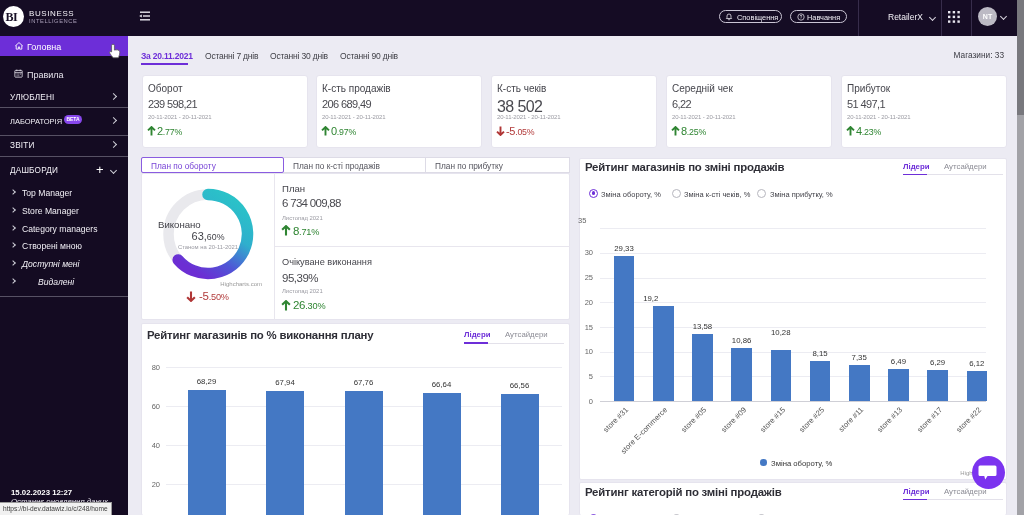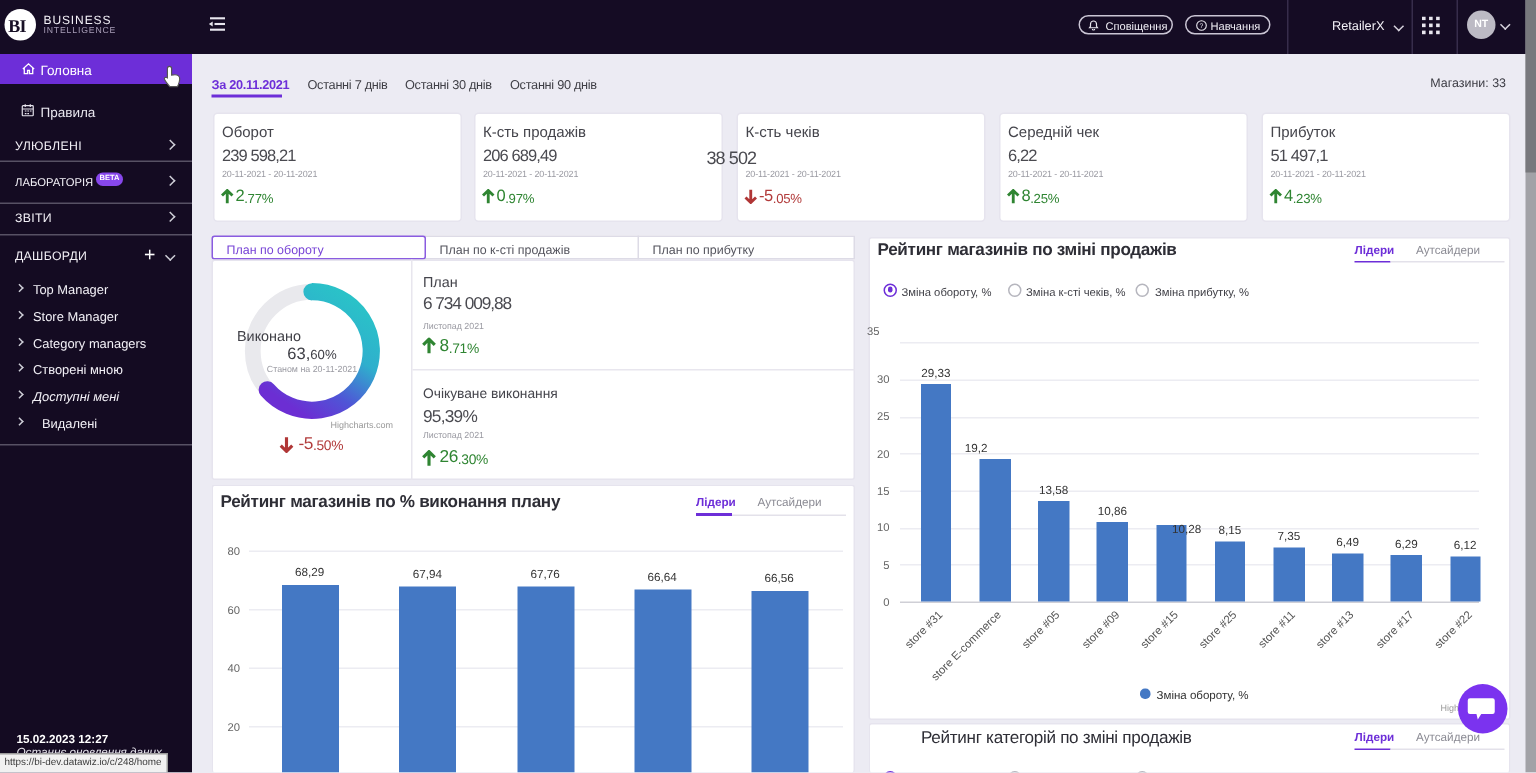--- a/index.html
+++ b/index.html
@@ -107,21 +107,21 @@
 <div class="a" style="left:22px;top:187.5px;font-size:8.6px;color:#f2f0f6">Top Manager</div>
 <span class="a chev chevR" style="left:11px;top:207.5px;width:4px;height:4px"></span>
 <div class="a" style="left:22px;top:205.5px;font-size:8.6px;color:#f2f0f6">Store Manager</div>
 <span class="a chev chevR" style="left:11px;top:225.5px;width:4px;height:4px"></span>
 <div class="a" style="left:22px;top:223.5px;font-size:8.6px;color:#f2f0f6">Category managers</div>
 <span class="a chev chevR" style="left:11px;top:243px;width:4px;height:4px"></span>
 <div class="a" style="left:22px;top:241px;font-size:8.6px;color:#f2f0f6">Створені мною</div>
 <span class="a chev chevR" style="left:11px;top:260.5px;width:4px;height:4px"></span>
 <div class="a" style="left:22px;top:258.5px;font-size:8.6px;font-style:italic;color:#f2f0f6">Доступні мені</div>
 <span class="a chev chevR" style="left:11px;top:278.5px;width:4px;height:4px"></span>
-<div class="a" style="left:28px;top:276.5px;font-size:8.6px;color:#f2f0f6">Видалені</div>
+<div class="a" style="left:38px;top:276.5px;font-size:8.6px;font-style:italic;color:#f2f0f6">Видалені</div>
 <div class="a" style="left:0;top:295.5px;width:128px;height:1px;background:#575164"></div>
 <div class="a" style="left:11px;top:488px;font-size:7.8px;font-weight:bold;color:#fff">15.02.2023 12:27</div>
 <div class="a" style="left:11px;top:497px;font-size:7.8px;font-style:italic;color:#e8e6ee">Останнє оновлення даних</div>
 
 <div class="a" style="left:0;top:502px;width:112px;height:13px;background:#f1f1f1;border:1px solid #9b9b9b;border-left:none;border-bottom:none;z-index:60;line-height:12px;padding-left:3px;font-size:6.6px;color:#3c3c3c;white-space:nowrap">https://bi-dev.datawiz.io/c/248/home</div>
 
 <div class="a" style="left:141px;top:51px;font-size:8.5px;font-weight:bold;letter-spacing:-0.2px;color:#6d2ed8">За 20.11.2021</div>
 <div class="a" style="left:141px;top:62.5px;width:47px;height:2px;background:#6d2ed8"></div>
 <div class="a" style="left:205px;top:51px;font-size:8.5px;letter-spacing:-0.2px;color:#3f3f46">Останні 7 днів</div>
 <div class="a" style="left:270px;top:51px;font-size:8.5px;letter-spacing:-0.2px;color:#3f3f46">Останні 30 днів</div>
@@ -150,21 +150,21 @@
 <div class="a" style="left:322px;top:114px;font-size:6px;letter-spacing:-0.1px;color:#9a9aa2">20-11-2021 - 20-11-2021</div>
 <div class="dl grn" style="left:321px;top:125.5px">
     <svg style="margin:0 1px 1px 0" width="9" height="10" viewBox="0 0 9 10">
       <path d="M4.5 9.5V1.6M1 4.4 4.5 1 8 4.4" fill="none" stroke="#2f8532" stroke-width="1.9"></path>
     </svg>
     <span class="i">0</span>
     <span class="f">.97%</span>
   </div>
 
 <div class="a" style="left:497px;top:83px;font-size:10px;color:#45454c">К-сть чеків</div>
-<div class="a" style="left:471px;top:97.5px;font-size:12px;color:#4a4a50;letter-spacing:-0.6px">38 502</div>
+<div class="a" style="left:497px;top:97.5px;font-size:16px;color:#4a4a50;letter-spacing:-0.6px">38 502</div>
 <div class="a" style="left:497px;top:114px;font-size:6px;letter-spacing:-0.1px;color:#9a9aa2">20-11-2021 - 20-11-2021</div>
 <div class="dl red" style="left:496px;top:125.5px">
     <svg style="margin:0 1px 1px 0" width="9" height="10" viewBox="0 0 9 10">
       <path d="M4.5 0.5V8.4M1 5.6 4.5 9 8 5.6" fill="none" stroke="#b03636" stroke-width="1.9"></path>
     </svg>
     <span class="i">-5</span>
     <span class="f">.05%</span>
   </div>
 
 <div class="a" style="left:672px;top:83px;font-size:10px;color:#45454c">Середній чек</div>
@@ -286,21 +286,21 @@
 <div class="bar" style="left:809.8px;top:361px;width:20.5px;height:40px"></div>
 <div class="bar" style="left:849.0px;top:365px;width:20.5px;height:36px"></div>
 <div class="bar" style="left:888.2px;top:369px;width:20.5px;height:32px"></div>
 <div class="bar" style="left:927.4px;top:370px;width:20.5px;height:31px"></div>
 <div class="bar" style="left:966.5px;top:371px;width:20.5px;height:30px"></div>
 
 <div class="a" style="left:604.0px;top:244px;width:40px;text-align:center;font-size:7.8px;color:#333">29,33</div>
 <div class="a" style="left:643.2px;top:294px;width:40px;text-align:left;font-size:7.8px;color:#333">19,2</div>
 <div class="a" style="left:682.4px;top:322px;width:40px;text-align:center;font-size:7.8px;color:#333">13,58</div>
 <div class="a" style="left:721.6px;top:335.5px;width:40px;text-align:center;font-size:7.8px;color:#333">10,86</div>
-<div class="a" style="left:760.8px;top:348px;width:40px;text-align:right;font-size:7.8px;color:#333">10,28</div>
+<div class="a" style="left:760.8px;top:328px;width:40px;text-align:center;font-size:7.8px;color:#333">10,28</div>
 <div class="a" style="left:800.0px;top:349px;width:40px;text-align:center;font-size:7.8px;color:#333">8,15</div>
 <div class="a" style="left:839.2px;top:353px;width:40px;text-align:center;font-size:7.8px;color:#333">7,35</div>
 <div class="a" style="left:878.4px;top:357px;width:40px;text-align:center;font-size:7.8px;color:#333">6,49</div>
 <div class="a" style="left:917.6px;top:358px;width:40px;text-align:center;font-size:7.8px;color:#333">6,29</div>
 <div class="a" style="left:956.8px;top:359px;width:40px;text-align:center;font-size:7.8px;color:#333">6,12</div>
 
 <div class="a" style="left:527.0px;top:404px;width:100px;text-align:right;font-size:7.6px;color:#555;transform:rotate(-45deg);transform-origin:100% 50%">store #31</div>
 <div class="a" style="left:566.2px;top:404px;width:100px;text-align:right;font-size:7.6px;color:#555;transform:rotate(-45deg);transform-origin:100% 50%">store E-commerce</div>
 <div class="a" style="left:605.4px;top:404px;width:100px;text-align:right;font-size:7.6px;color:#555;transform:rotate(-45deg);transform-origin:100% 50%">store #05</div>
 <div class="a" style="left:644.6px;top:404px;width:100px;text-align:right;font-size:7.6px;color:#555;transform:rotate(-45deg);transform-origin:100% 50%">store #09</div>
@@ -335,21 +335,21 @@
 <div class="bar" style="left:344.5px;top:391px;width:38px;height:124px"></div>
 <div class="bar" style="left:422.5px;top:393px;width:38px;height:122px"></div>
 <div class="bar" style="left:500.5px;top:393.5px;width:38px;height:121.5px"></div>
 <div class="a" style="left:186.5px;top:377px;width:40px;text-align:center;font-size:7.8px;color:#333">68,29</div>
 <div class="a" style="left:265px;top:377.5px;width:40px;text-align:center;font-size:7.8px;color:#333">67,94</div>
 <div class="a" style="left:343.5px;top:378px;width:40px;text-align:center;font-size:7.8px;color:#333">67,76</div>
 <div class="a" style="left:421.5px;top:380px;width:40px;text-align:center;font-size:7.8px;color:#333">66,64</div>
 <div class="a" style="left:499.5px;top:380.5px;width:40px;text-align:center;font-size:7.8px;color:#333">66,56</div>
 
 <div class="panel" style="left:579px;top:482px;width:428px;height:33px;border-bottom:none"></div>
-<div class="a" style="left:614px;top:486px;font-size:11.4px;font-weight:normal;letter-spacing:-0.2px;color:#2e2e36">Рейтинг категорій по зміні продажів</div>
+<div class="a" style="left:585px;top:486px;font-size:11.4px;font-weight:bold;letter-spacing:-0.2px;color:#2e2e36">Рейтинг категорій по зміні продажів</div>
 <div class="a" style="left:903px;top:487px;font-size:7.8px;font-weight:bold;color:#6d2ed8">Лідери</div>
 <div class="a" style="left:903px;top:498.5px;width:24px;height:1.6px;background:#6d2ed8"></div>
 <div class="a" style="left:944px;top:487px;font-size:7.8px;color:#8b8b94">Аутсайдери</div>
 <div class="a" style="left:927px;top:499.2px;width:76px;height:1px;background:#e3e1ea"></div>
 <div class="a" style="left:589px;top:513.5px;width:9px;height:9px;border-radius:50%;border:1.4px solid #6d2ed8"></div>
 <div class="a" style="left:601px;top:514.5px;font-size:7.5px;color:#3f3f46">Зміна обороту, %</div>
 <div class="a" style="left:671.5px;top:513.5px;width:9px;height:9px;border-radius:50%;border:1.2px solid #b6b6be"></div>
 <div class="a" style="left:684px;top:514.5px;font-size:7.5px;color:#3f3f46">Зміна к-сті чеків, %</div>
 <div class="a" style="left:757px;top:513.5px;width:9px;height:9px;border-radius:50%;border:1.2px solid #b6b6be"></div>
 <div class="a" style="left:770px;top:514.5px;font-size:7.5px;color:#3f3f46">Зміна прибутку, %</div>

